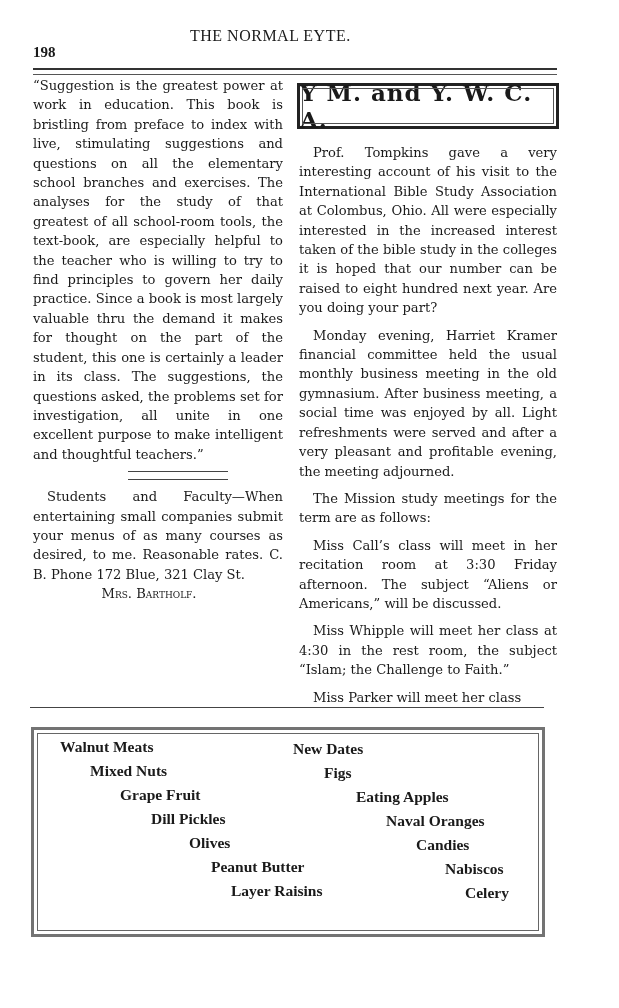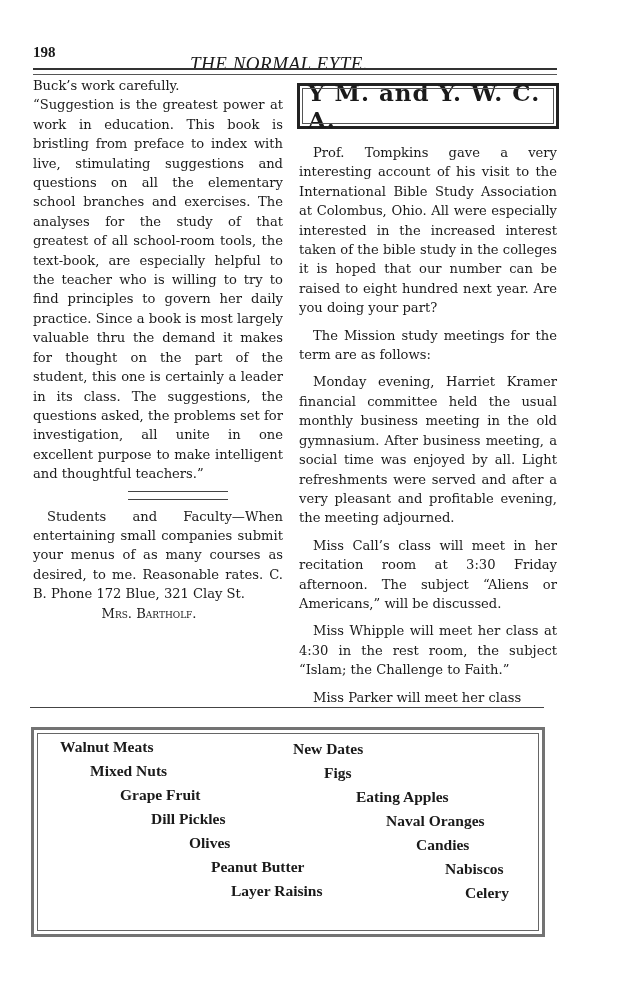--- a/index.html
+++ b/index.html
@@ -1,57 +1,56 @@
 <!DOCTYPE html>
 <html><head>
 <meta charset="utf-8">
 <style>
   html, body { margin:0; padding:0; background:#fff; }
   body { width:619px; height:1008px; position:relative; overflow:hidden; font-family:"DejaVu Serif", "Liberation Serif", serif; color:#1a1a1a; }
   .page-num { position:absolute; left:33px; top:44px; font-family:"Liberation Serif", serif; font-weight:bold; font-size:15px; }
-  .running-head { position:absolute; left:190px; top:53px; font-family:"Liberation Serif", serif; font-size:19px; letter-spacing:0.5px;font-style:italic; }
+  .running-head { position:absolute; left:190px; top:27px; font-family:"Liberation Serif", serif; font-size:16px; letter-spacing:0.5px; }
   .rule-double { position:absolute; left:33px; width:524px; top:68px; height:4px; border-top:2px solid #333; border-bottom:1px solid #555; }
   .col { position:absolute; top:76px; font-family:"DejaVu Serif", serif; font-size:13.1px; line-height:19.4px; text-align:justify; }
   .col-left { left:33px; width:250px; }
   .col-right { left:299px; width:258px; top:143px; }
   .col p { margin:0; }
   .indent { text-indent:14px; }
   .gap { margin-top:8px !important; }
   .short-rule { width:100px; height:0; border-top:1px solid #444; margin:7px auto 7px 95px; }
   .signature { text-align:center; padding-right:18px; font-variant:small-caps; }
   .ymca-box { position:absolute; left:297px; top:83px; width:256px; height:40px; border:3px solid #222; outline:1px solid #555; outline-offset:-6px; display:flex; align-items:center; justify-content:center; }
-  .ymca-title { font-family:"DejaVu Serif", serif; font-weight:bold; font-size:23px; letter-spacing:1px;padding-left:8px; }
+  .ymca-title { font-family:"DejaVu Serif", serif; font-weight:bold; font-size:23px; letter-spacing:1px; }
   .sep-rule { position:absolute; left:30px; top:707px; width:514px; border-top:1px solid #444; }
   .ad-box { position:absolute; left:31px; top:727px; width:508px; height:204px; border:3px solid #737373; outline:1px solid #666; outline-offset:-7px; }
   .ad-item { position:absolute; font-family:"Liberation Serif", serif; font-weight:bold; font-size:15.5px; white-space:nowrap; }
 </style>
 </head>
 <body>
 
 <div class="page-num">198</div>
 <div class="running-head">THE NORMAL EYTE.</div>
 <div class="rule-double"></div>
 
 <div class="col col-left">
-  <p>Buck’s work carefully.</p>
   <p class="indent" style="text-indent:0">“Suggestion is the greatest power at work in education. This book is bristling from preface to index with live, stimulating suggestions and questions on all the elementary school branches and exercises. The analyses for the study of that greatest of all school-room tools, the text-book, are especially helpful to the teacher who is willing to try to find principles to govern her daily practice. Since a book is most largely valuable thru the demand it makes for thought on the part of the student, this one is certainly a leader in its class. The suggestions, the questions asked, the problems set for investigation, all unite in one excellent purpose to make intelligent and thoughtful teachers.”</p>
   <div class="short-rule"></div>
   <div class="short-rule"></div>
   <p class="indent">Students and Faculty—When entertaining small companies submit your menus of as many courses as desired, to me. Reasonable rates. C. B. Phone 172 Blue, 321 Clay St.</p>
   <p class="signature">Mrs. Bartholf.</p>
 </div>
 
 <div class="ymca-box">
   <span class="ymca-title">Y M. and Y. W. C. A.</span>
 </div>
 
 <div class="col col-right">
   <p class="indent">Prof. Tompkins gave a very interesting account of his visit to the International Bible Study Association at Colombus, Ohio. All were especially interested in the increased interest taken of the bible study in the colleges it is hoped that our number can be raised to eight hundred next year. Are you doing your part?</p>
+  <p class="indent gap">Monday evening, Harriet Kramer financial committee held the usual monthly business meeting in the old gymnasium. After business meeting, a social time was enjoyed by all. Light refreshments were served and after a very pleasant and profitable evening, the meeting adjourned.</p>
   <p class="indent gap">The Mission study meetings for the term are as follows:</p>
-  <p class="indent gap">Monday evening, Harriet Kramer financial committee held the usual monthly business meeting in the old gymnasium. After business meeting, a social time was enjoyed by all. Light refreshments were served and after a very pleasant and profitable evening, the meeting adjourned.</p>
   <p class="indent gap">Miss Call’s class will meet in her recitation room at 3:30 Friday afternoon. The subject “Aliens or Americans,” will be discussed.</p>
   <p class="indent gap">Miss Whipple will meet her class at 4:30 in the rest room, the subject “Islam; the Challenge to Faith.”</p>
   <p class="indent gap" style="text-align:left">Miss Parker will meet her class</p>
 </div>
 
 <div class="sep-rule"></div>
 
 <div class="ad-box">
   <span class="ad-item" style="left:26px;top:8px">Walnut Meats</span>
   <span class="ad-item" style="left:56px;top:32px">Mixed Nuts</span>

